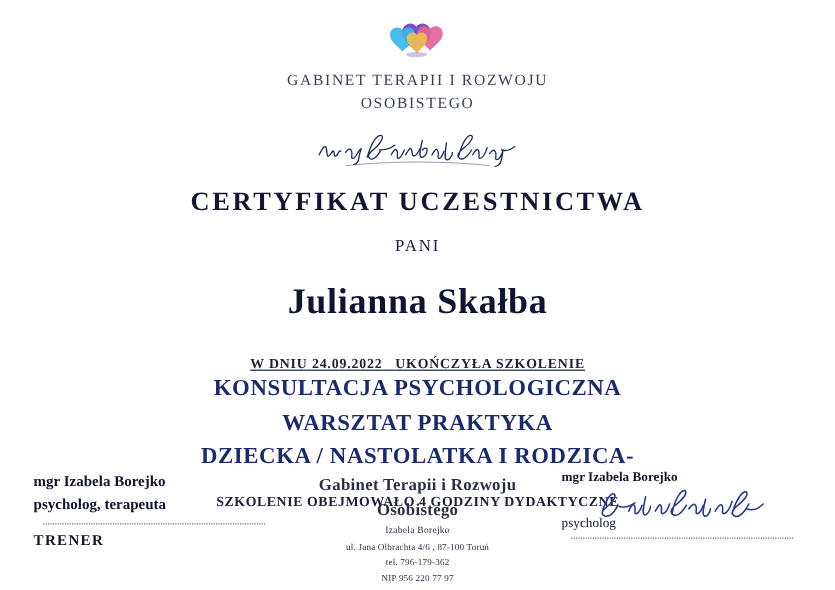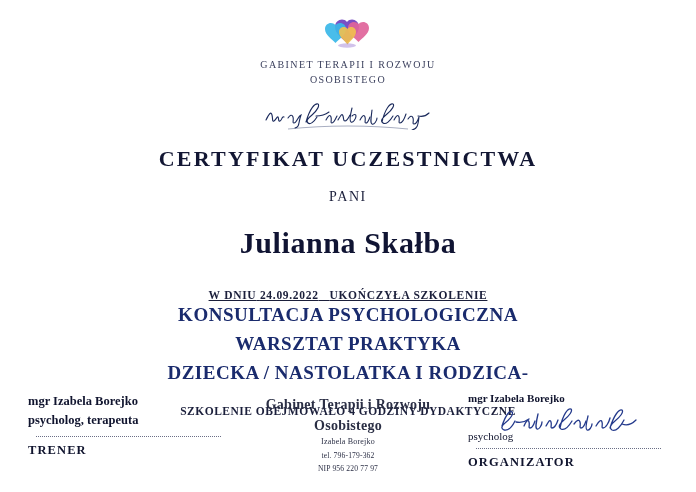--- a/index.html
+++ b/index.html
@@ -34,21 +34,21 @@
   }
   .logo-mark {
     width: 86px;
     height: 40px;
     display: block;
   }
   .logo-text {
     margin-top: 6px;
     text-align: center;
     font-family: "Liberation Serif", serif;
-    font-size: 10px;
+    font-size: 13px;
     letter-spacing: 1.4px;
     color: #3a3f5c;
     line-height: 1.45;
     text-transform: uppercase;
   }
 
   
   .signature-top {
     margin-top: 9px;
     height: 34px;
@@ -266,20 +266,21 @@
     <div class="foot-col left">
       <div class="trainer-name">mgr Izabela Borejko</div>
       <div class="trainer-name">psycholog, terapeuta</div>
       <div class="dotline"></div>
       <div class="role-label">TRENER</div>
     </div>
 
     <div class="stamp">
       <div class="stamp-title">Gabinet Terapii i Rozwoju Osobistego</div>
       <div class="stamp-name">Izabela Borejko</div>
+      <div class="stamp-line">ul. Jana Olbrachta 4/6 , 87-100 Toruń</div>
       <div class="stamp-line">tel. 796-179-362</div>
       <div class="stamp-line">NIP 956 220 77 97</div>
     </div>
 
     <div class="foot-col right">
       <div class="right-stack">
         <div class="right-name">mgr Izabela Borejko</div>
         <div class="right-sub">psycholog</div>
       </div>
       <svg class="sig-right" viewBox="0 0 150 32">
@@ -291,17 +292,16 @@
           <path d="M50 24 c3-5 4-7 5-4 c1 3-1 6 1 6 c3 0 5-5 6-8"></path>
           <path d="M64 26 c3-14 8-20 11-19 c2 2-2 7-7 11 c-5 4-6 7-3 9 c4 2 8-3 11-8"></path>
           <path d="M78 22 c3-4 5-5 6-2 c1 3-1 6 1 6 c2 0 4-4 5-7"></path>
           <path d="M92 14 c-2 8-3 13-1 14 c2 1 5-3 5-6"></path>
           <path d="M100 24 c3-5 5-7 6-4 c1 3-1 6 1 6 c3 0 6-6 7-10"></path>
           <path d="M114 26 c4-13 9-19 12-18 c2 2-2 7-7 11 c-5 4-6 7-3 9 c4 2 9-4 12-10"></path>
           <path d="M126 22 c5 2 10 0 14-4"></path>
         </g>
       </svg>
       <div class="dotline"></div>
-      <div class="role-label">ORGANIZATOR</div>
     </div>
 
   </div>
 </div>
 
 </body></html>

